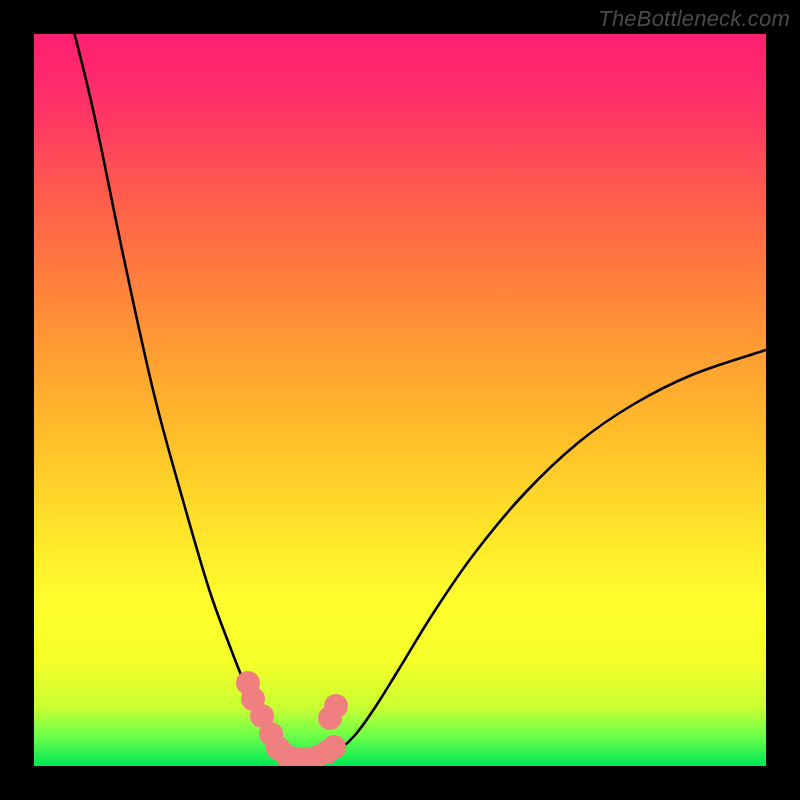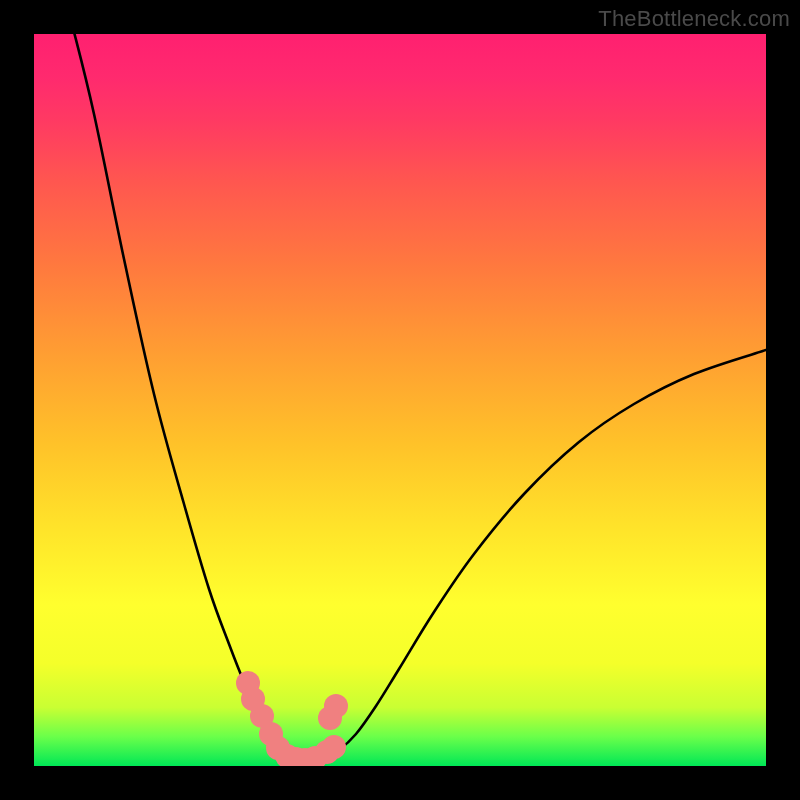--- a/index.html
+++ b/index.html
@@ -49,20 +49,21 @@
   }
   .watermark {
     position: absolute;
     top: 6px;
     right: 10px;
     color: #4a4a4a;
     font-size: 22px;
     letter-spacing: 0.2px;
     font-weight: 500;
     user-select: none;
+    font-style: italic;
   }
 </style>
 </head>
 <body>
 
 <div class="frame">
   <div class="watermark">TheBottleneck.com</div>
   <div class="plot">
     <svg id="curve-svg" class="curve" viewBox="0 0 732 732" preserveAspectRatio="none">
         <path d="M 38 -10 C 41.96 6.199999999999999, 50.64 37.7, 60 80 C 69.36 122.3, 79.2 174.6, 90 225 C 100.8 275.4, 109.2 315.9, 120 360 C 130.8 404.1, 140.1 434.9, 150 470 C 159.9 505.1, 166.9 529.8, 175 555 C 183.1 580.2, 188.7 593.26, 195 610 C 201.3 626.74, 204.6 635.4, 210 648 C 215.4 660.6, 219.6 669.74, 225 680 C 230.4 690.26, 235.14 698.16, 240 705 C 244.86 711.84, 248.04 714.58, 252 718 C 255.96 721.42, 257.86 722.56, 262 724 C 266.14 725.44, 269.96 726, 275 726 C 280.04 726, 284.6 725.8, 290 724 C 295.4 722.2, 299.24 720.32, 305 716 C 310.76 711.68, 315.34 707.92, 322 700 C 328.66 692.08, 334.26 683.7, 342 672 C 349.74 660.3, 354.56 651.92, 365 635 C 375.44 618.08, 386.5 598.7, 400 578 C 413.5 557.3, 423.8 541.24, 440 520 C 456.2 498.76, 471.1 480.16, 490 460 C 508.9 439.84, 525.2 424.2, 545 408 C 564.8 391.8, 579.3 382.24, 600 370 C 620.7 357.76, 636.24 349.72, 660 340 C 683.76 330.28, 719.04 320.32, 732 316" fill="none" stroke="#000000" stroke-width="2.6" stroke-linecap="round"></path>

